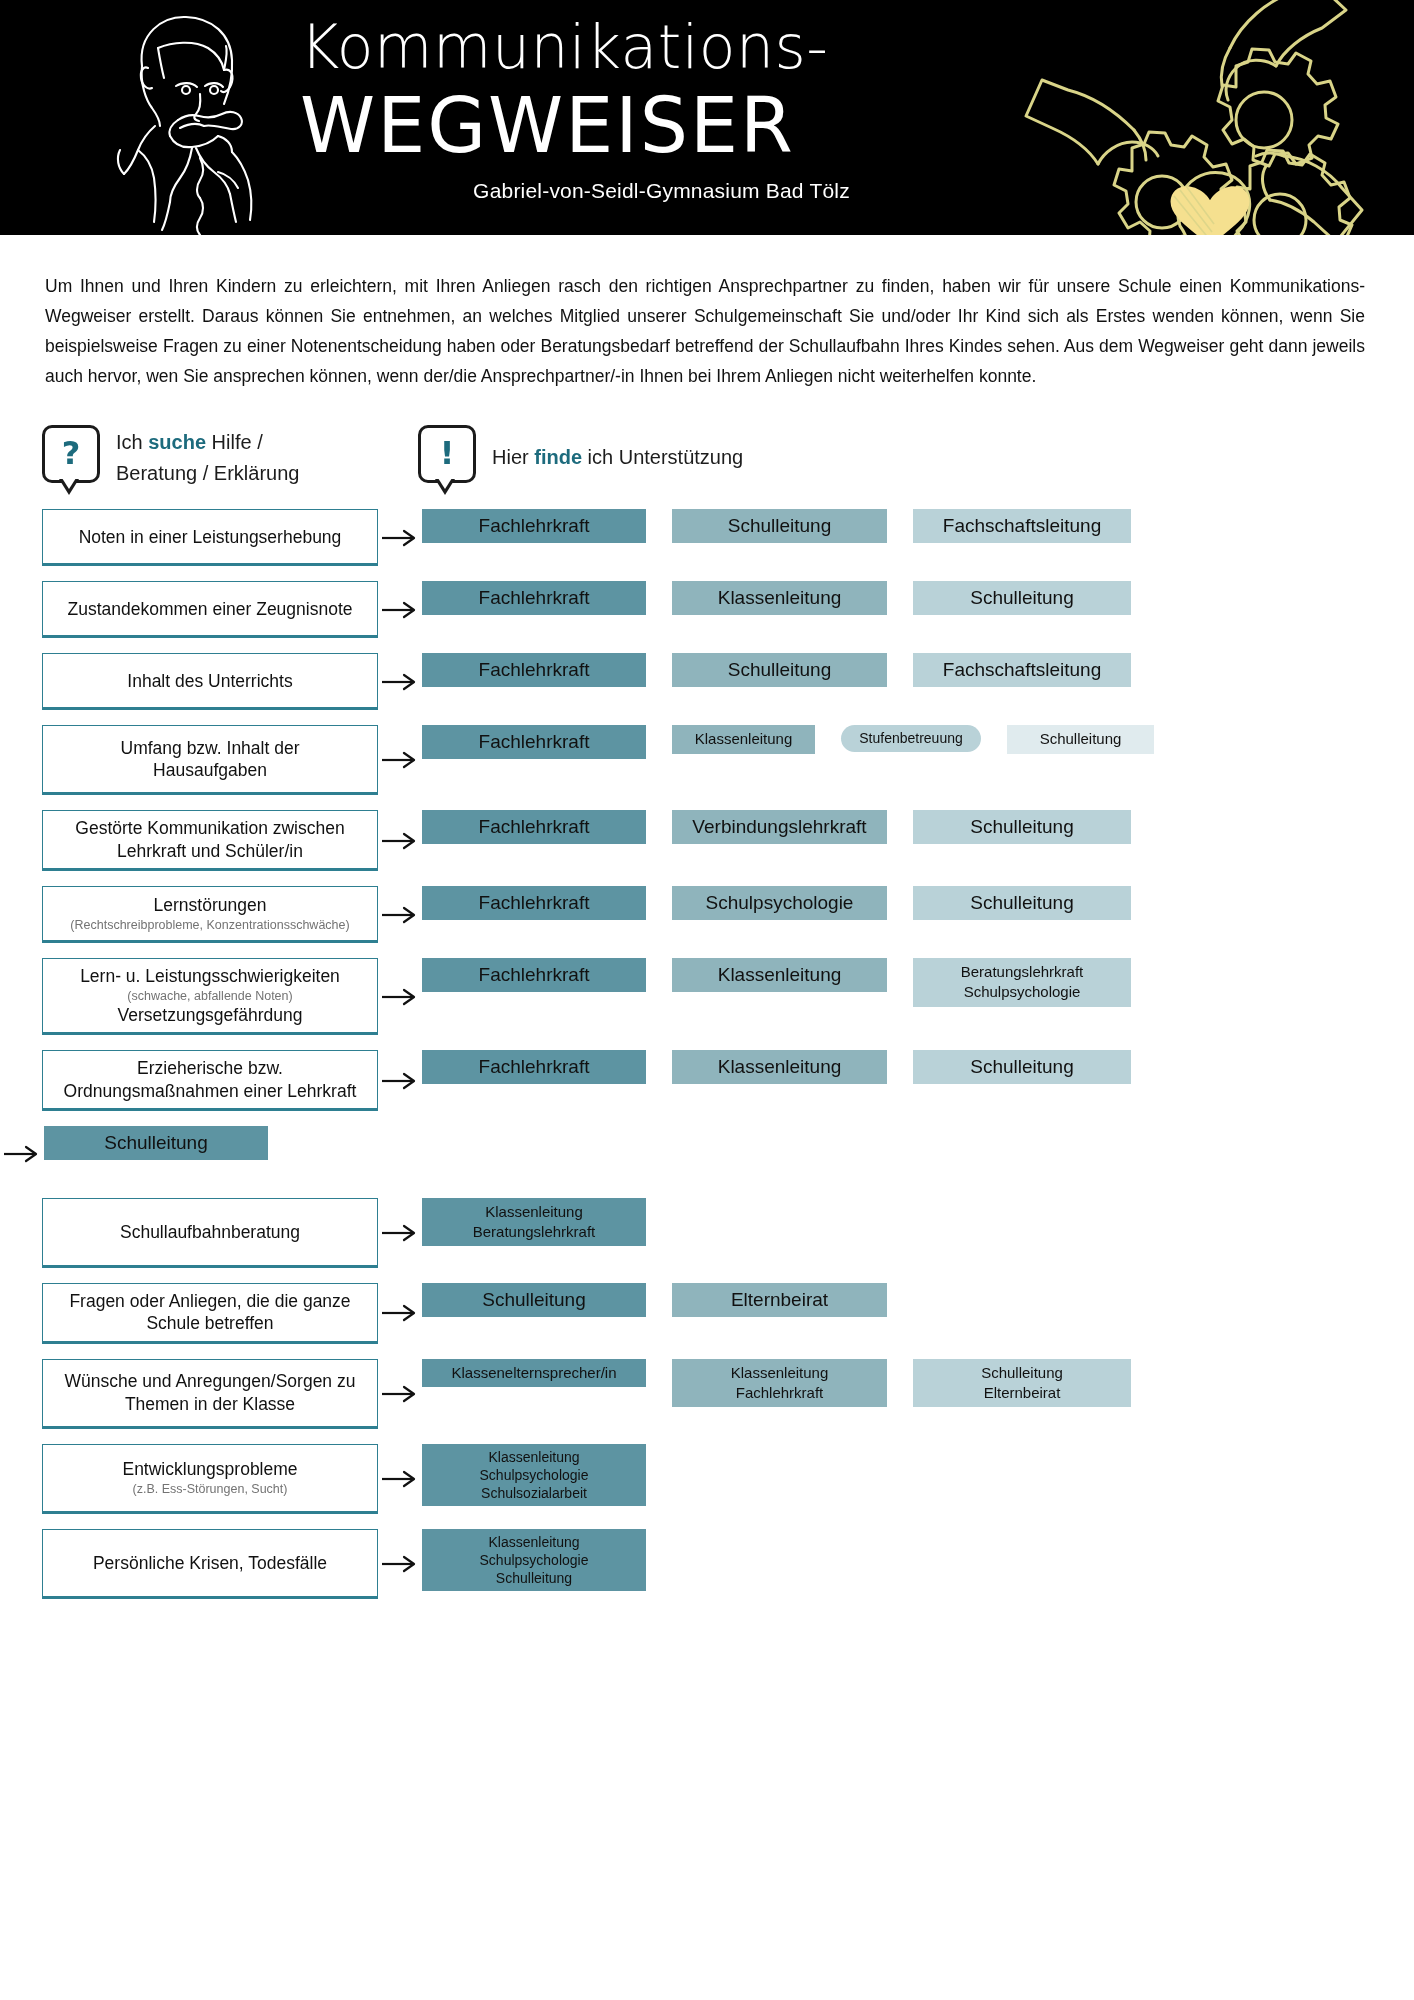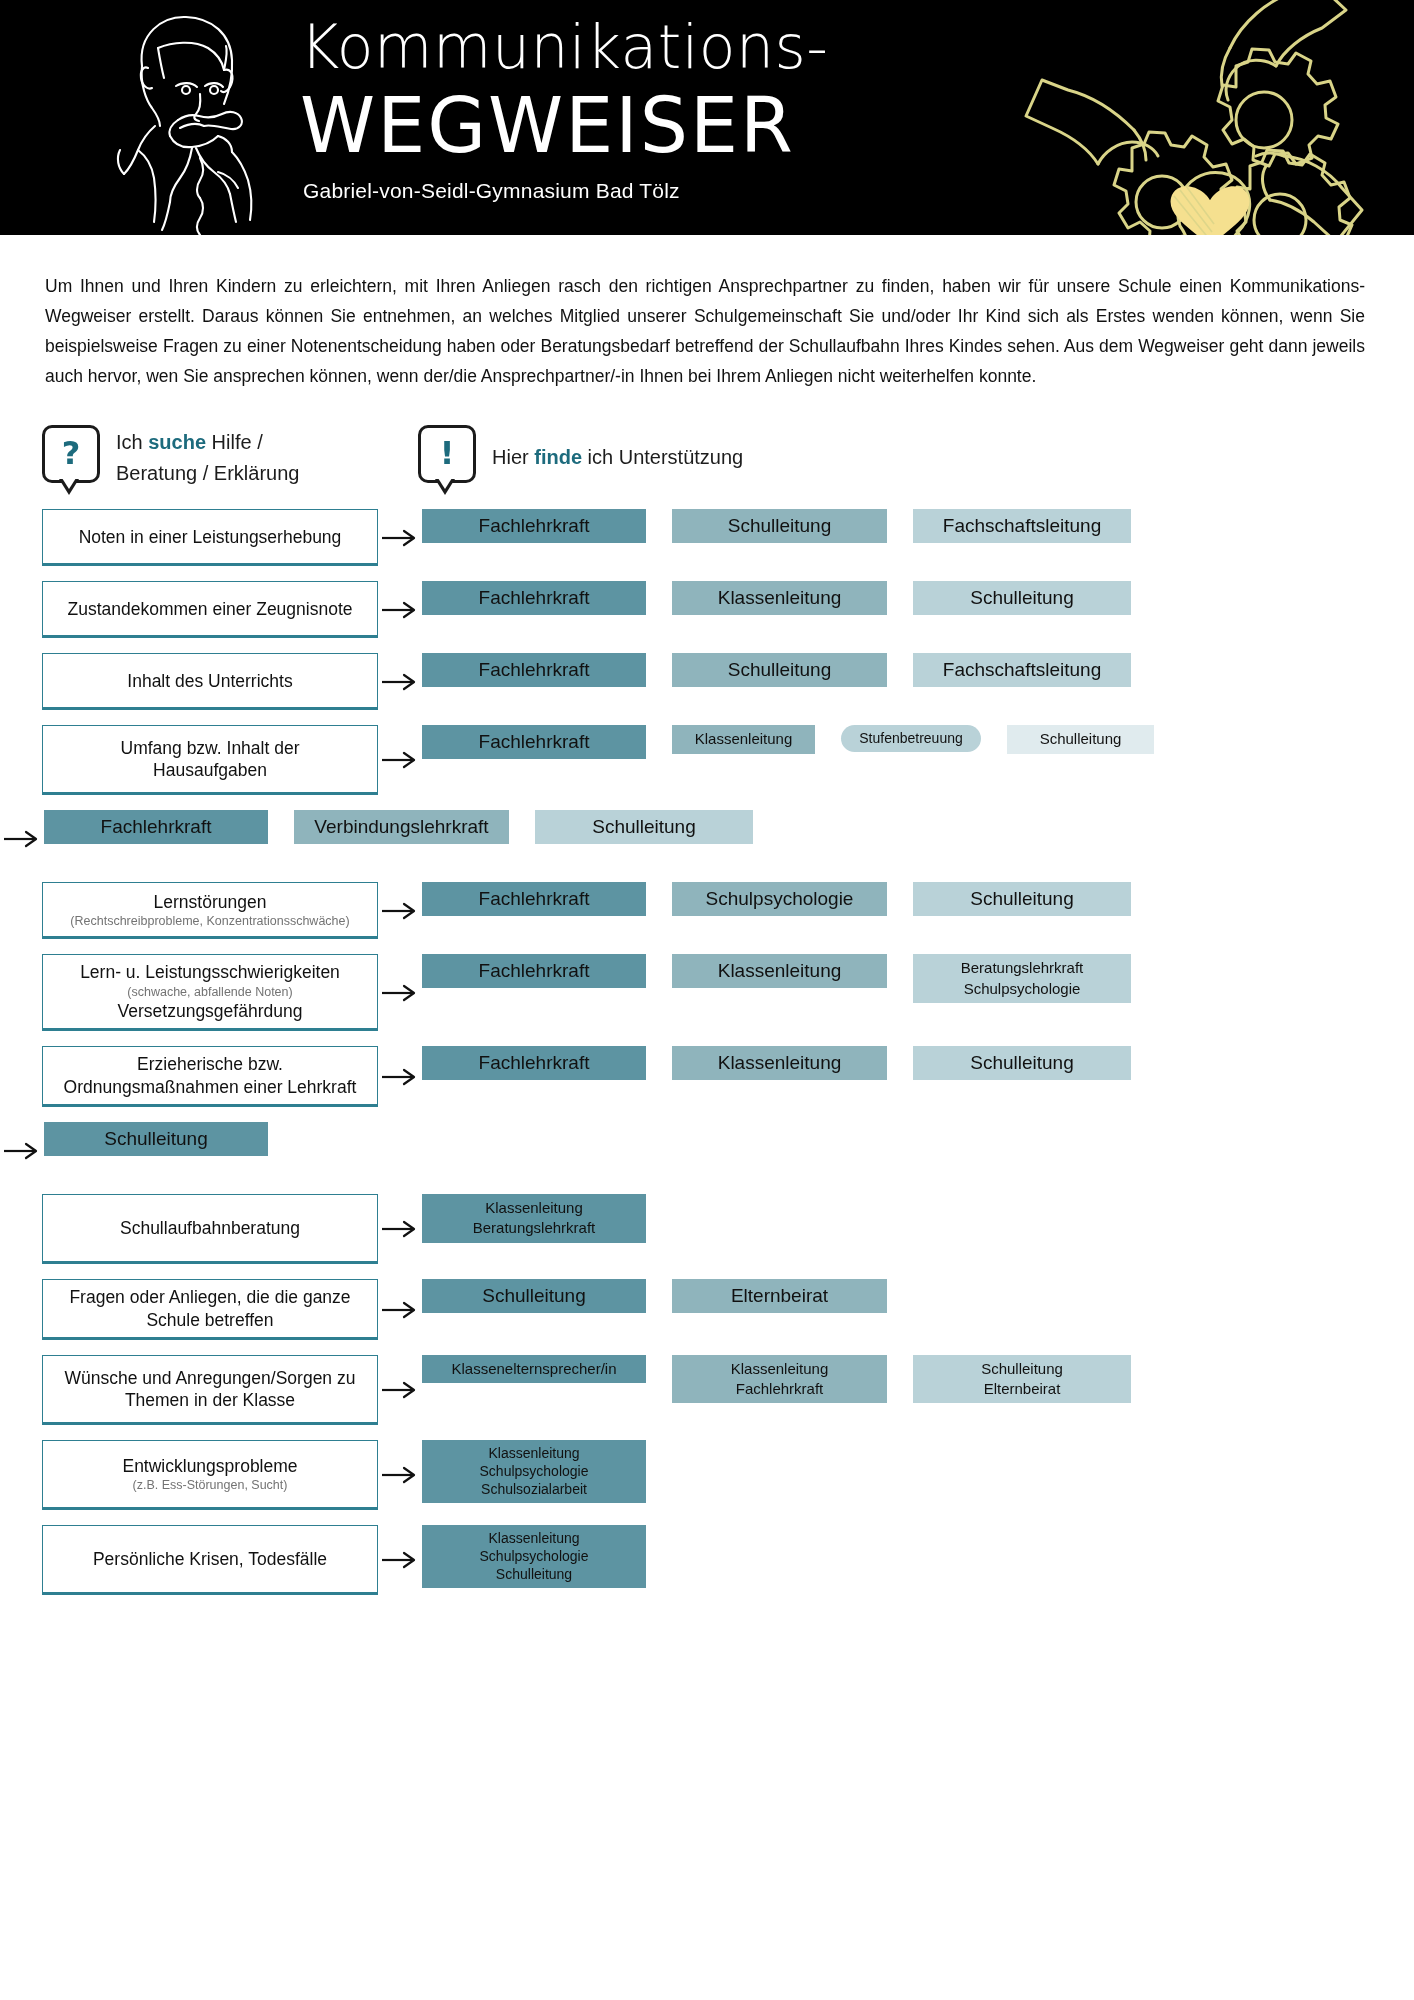--- a/index.html
+++ b/index.html
@@ -73,20 +73,21 @@
     line-height:1.08;
     margin:6px 0 0 0;
     white-space:nowrap;
   }
   .subtitle{
     font-family:"Liberation Sans", sans-serif;
     font-size:21px;
     color:#ffffff;
     margin:12px 0 0 3px;
     letter-spacing:0.2px;
+    text-align:center;
   }
 
   
   .intro{
     margin:36px 45px 0 45px;
     width:1320px;
     font-size:17.5px;
     line-height:1.72;
     text-align:justify;
     color:#111111;
@@ -433,20 +434,24 @@
           </div>
           <div class="cell s3 w-4c xsmall">
             <span class="line">Stufenbetreuung</span>
           </div>
           <div class="cell s4 w-4d small">
             <span class="line">Schulleitung</span>
           </div>
         </div>
       </div>
       <div class="row" style="min-height: 57px;">
+        <div class="topic">
+          <div class="t-main">Gestörte Kommunikation zwischen</div>
+          <div class="t-main">Lehrkraft und Schüler/in</div>
+        </div>
         <div class="arrow">
           <svg width="40" height="18" viewBox="0 0 40 18" aria-hidden="true">
             <line x1="2" y1="9" x2="32" y2="9" stroke="#111" stroke-width="2.2"></line>
             <polyline points="24,2 34,9 24,16" fill="none" stroke="#111" stroke-width="2.2" stroke-linecap="round" stroke-linejoin="round"></polyline>
           </svg>
         </div>
         <div class="cells">
           <div class="cell s1 w-a">
             <span class="line">Fachlehrkraft</span>
           </div>

